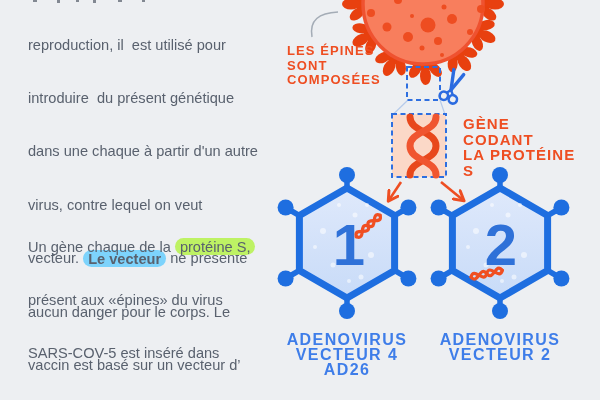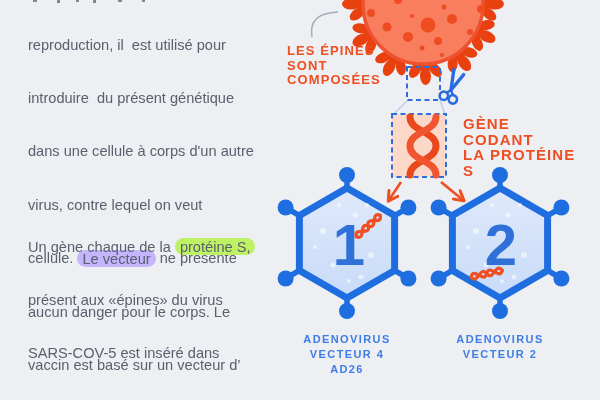--- a/index.html
+++ b/index.html
@@ -5,31 +5,31 @@
   html,body{margin:0;padding:0;background:#EDEFF2;}
   .stage{position:relative;width:600px;height:400px;background:#EDEFF2;overflow:hidden;
          font-family:"Liberation Sans",sans-serif;}
   
   .para{position:absolute;left:28px;color:#59616E;font-size:14.6px;line-height:17.8px;
         white-space:pre;}
   #p1{top:1px}
   #p2{top:203px}
   .tline{white-space:pre;}
   .hl{border-radius:9px;padding:0.5px 5px;}
-  .hl-blue{background:#c4b5fd;}
+  .hl-blue{background:#7dd3fc;font-weight:bold;}
   .hl-salmon{background:#bef264;}
   
   .frag{position:absolute;top:0;height:2px;background:#6E7681;opacity:.85;}
   
   .lbl{position:absolute;font-weight:bold;}
   .spikelbl{left:287px;top:44px;width:120px;color:#EE4E22;font-size:13px;
             letter-spacing:1.1px;line-height:14.6px;}
   .genelbl{left:463px;top:116px;width:120px;color:#EE4E22;font-size:15px;
            letter-spacing:1.1px;line-height:15.5px;}
-  .veclbl{top:332px;width:160px;text-align:center;color:#3E7DE9;font-size:11px;
+  .veclbl{top:332px;width:160px;text-align:center;color:#3E7DE9;font-size:16px;
           letter-spacing:1.4px;line-height:15.2px;}
   #vl1{left:267px}
   #vl2{left:420px}
   .art{position:absolute;left:0;top:0;}
   .art text{font-family:"Liberation Sans",sans-serif;font-weight:bold;}
 </style>
 </head>
 <body>
 
 <div class="stage">
@@ -37,23 +37,23 @@
   <div class="frag" style="left:33px;width:4px;"></div>
   <div class="frag" style="left:57px;width:3px;height:3px;"></div>
   <div class="frag" style="left:76px;width:3px;"></div>
   <div class="frag" style="left:93px;width:3px;height:3px;"></div>
   <div class="frag" style="left:118px;width:4px;"></div>
   <div class="frag" style="left:142px;width:3px;"></div>
 
   <div class="para" id="p1">
     <div class="tline">reproduction, il  est utilisé pour</div>
     <div class="tline">introduire  du présent génétique</div>
-    <div class="tline">dans une cellule à corps d'un autre</div>
+    <div class="tline">dans une chaque à partir d'un autre</div>
     <div class="tline">virus, contre lequel on veut</div>
-    <div class="tline"><span>cellule. </span><span class="hl hl-blue">Le vecteur</span><span> ne présente</span></div>
+    <div class="tline"><span>vecteur. </span><span class="hl hl-blue">Le vecteur</span><span> ne présente</span></div>
     <div class="tline">aucun danger pour le corps. Le</div>
     <div class="tline">vaccin est basé sur un vecteur d’</div>
     
     
     
   </div>
 
   <div class="para" id="p2">
     <div class="tline"><span>Un gène chaque de la </span><span class="hl hl-salmon">protéine S,</span><span></span></div>
     <div class="tline">présent aux «épines» du virus</div>

